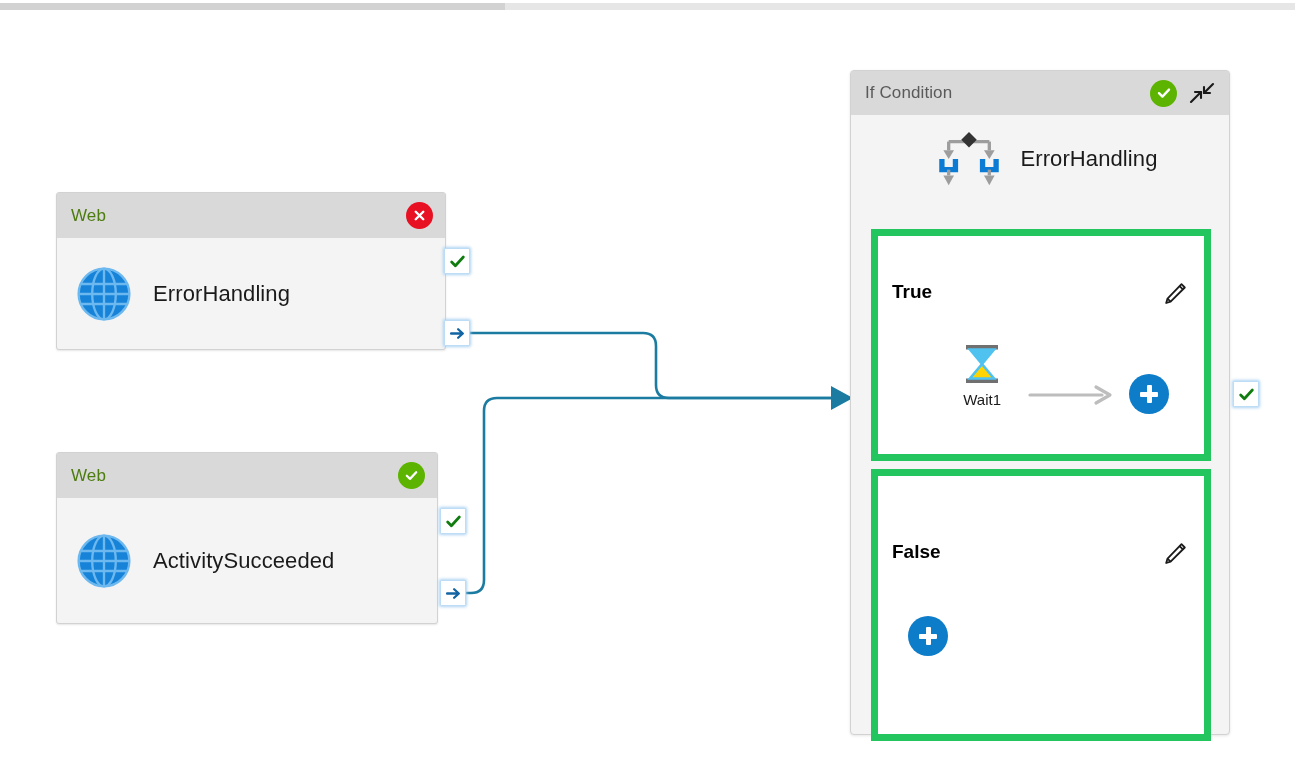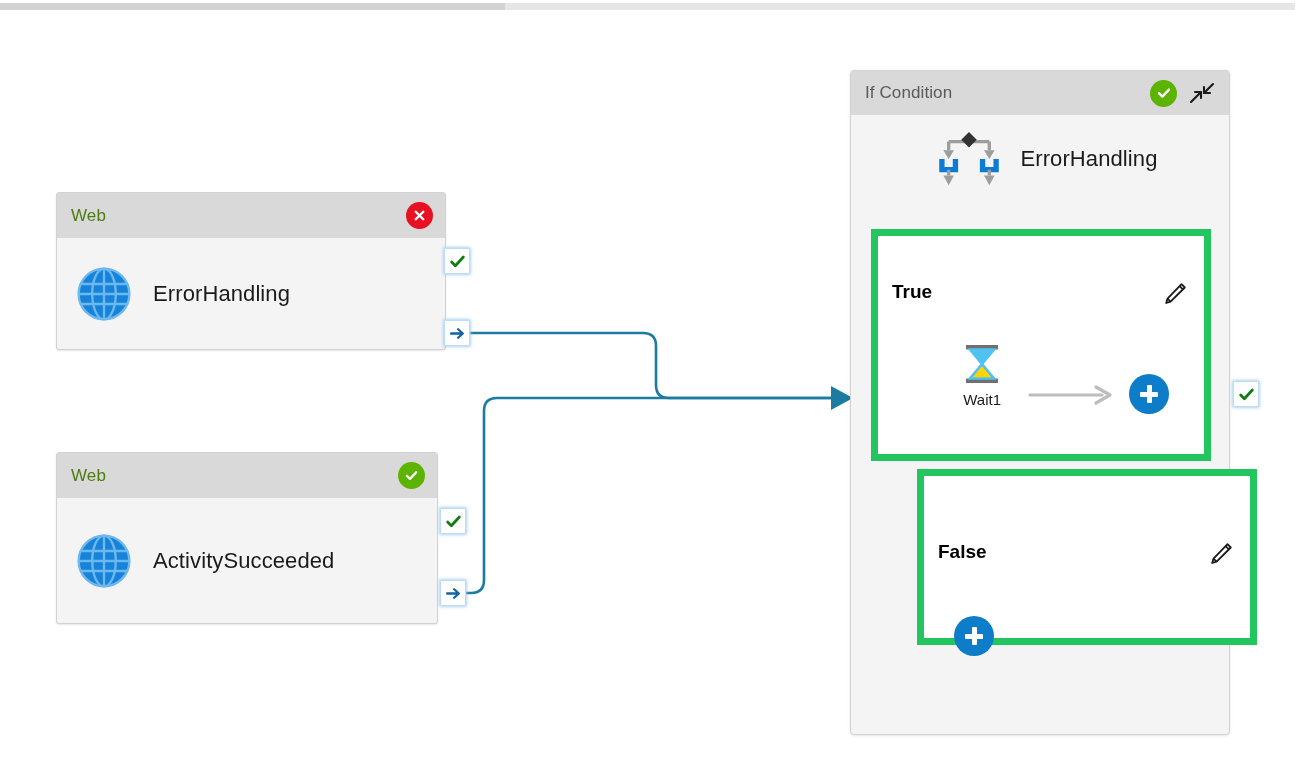--- a/index.html
+++ b/index.html
@@ -155,21 +155,21 @@
   
   .branch {
     position: absolute;
     left: 20px;
     width: 340px;
     background: #ffffff;
     border: 7px solid #22c55e;
     box-sizing: border-box;
   }
   #branch-true  { top: 158px; height: 232px; }
-  #branch-false { top: 398px; height: 176px; margin-left: 46px; }
+  #branch-false { top: 398px; height: 272px; }
 
   .branch-title {
     position: absolute;
     left: 14px;
     font-size: 19px;
     font-weight: bold;
     color: #000000;
   }
   #branch-true  .branch-title { top: 45px; }
   #branch-false .branch-title { top: 65px; }

